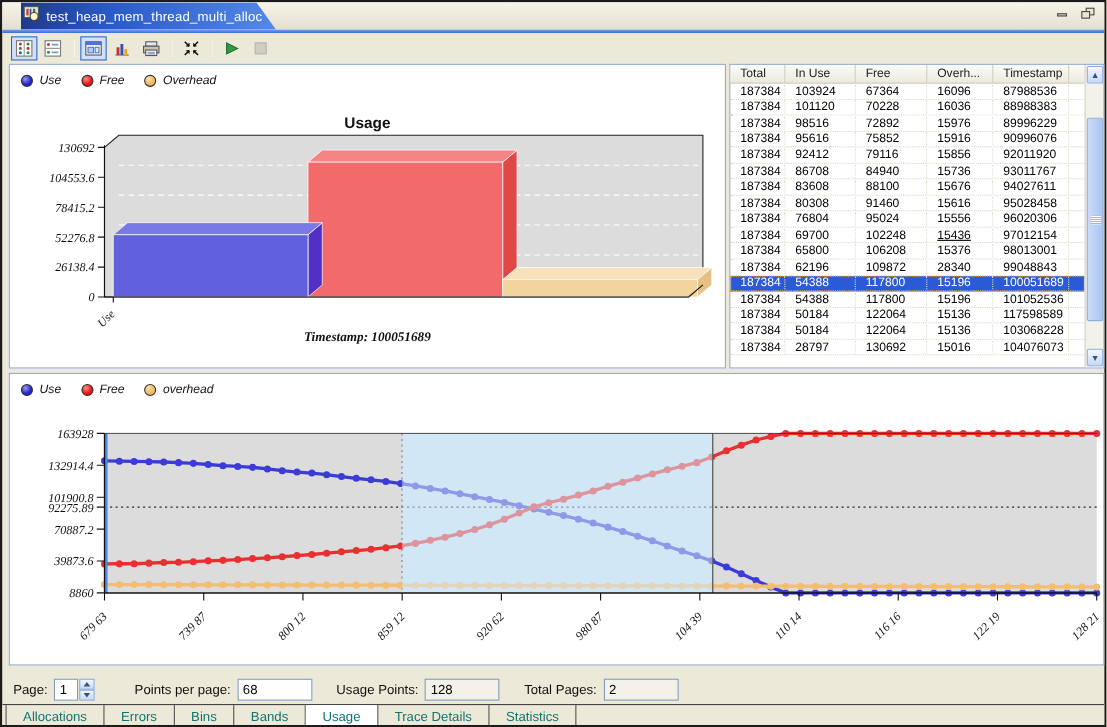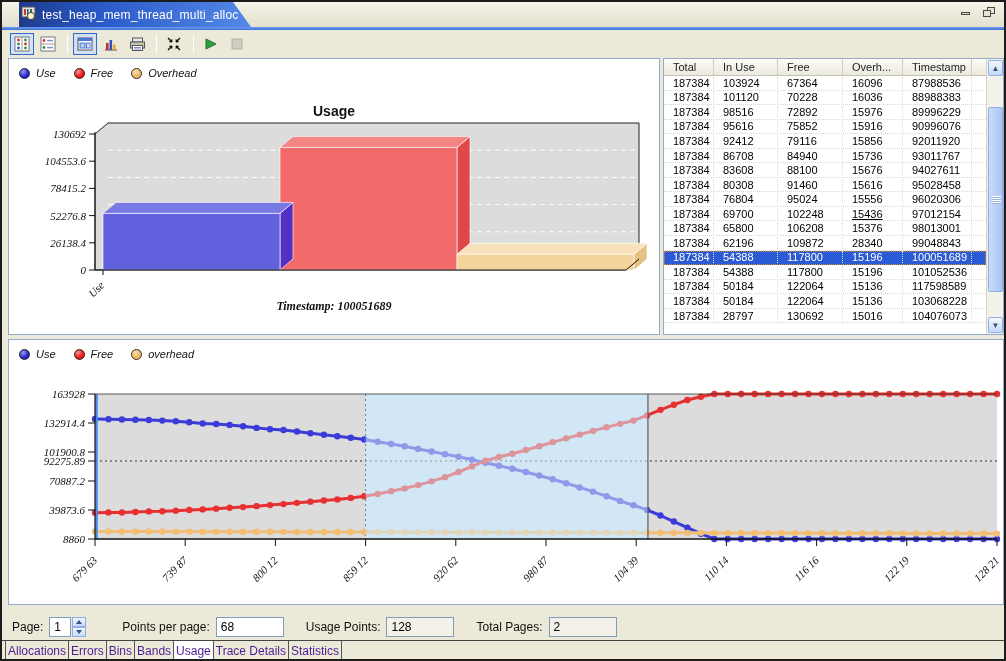--- a/index.html
+++ b/index.html
@@ -68,21 +68,21 @@
   .field { border:1px solid #7f9db9; background:#fff; height:20px; font-size:12px; padding:0 4px; font-family:"Liberation Sans",sans-serif; }
   .field.ro { background:#f4f2e8; }
   .spinner { display:flex; margin-right:36px; }
   .spin-btns { display:flex; flex-direction:column; width:14px; height:20px; margin-left:1px; }
   .spin-btn { flex:1; background:linear-gradient(#f4f7fe,#c8d8f8); border:1px solid #8cb0e8; display:flex; align-items:center; justify-content:center; }
   .tri-up { width:0; height:0; border-left:3px solid transparent; border-right:3px solid transparent; border-bottom:4px solid #33537d; }
   .tri-down { width:0; height:0; border-left:3px solid transparent; border-right:3px solid transparent; border-top:4px solid #33537d; }
 
   
   .bottom-tabs { position:absolute; left:0; bottom:0; right:0; height:19px; display:flex; border-top:1px solid #444; background:#ece9d8; }
-  .btab { padding:1px 2px 0; border-right:1px solid #555; font-size:12px; color:#4c1d95; display:flex; align-items:center; }
+  .btab { padding:1px 15px 0; border-right:1px solid #555; font-size:12px; color:#0f766e; display:flex; align-items:center; }
   .btab:first-child { border-left:1px solid #555; margin-left:3px; }
   .btab.active { background:#fff; }
 </style>
 </head>
 <body>
 
 <div class="window">
 
   <div class="titlebar">
     <div class="view-tab">

